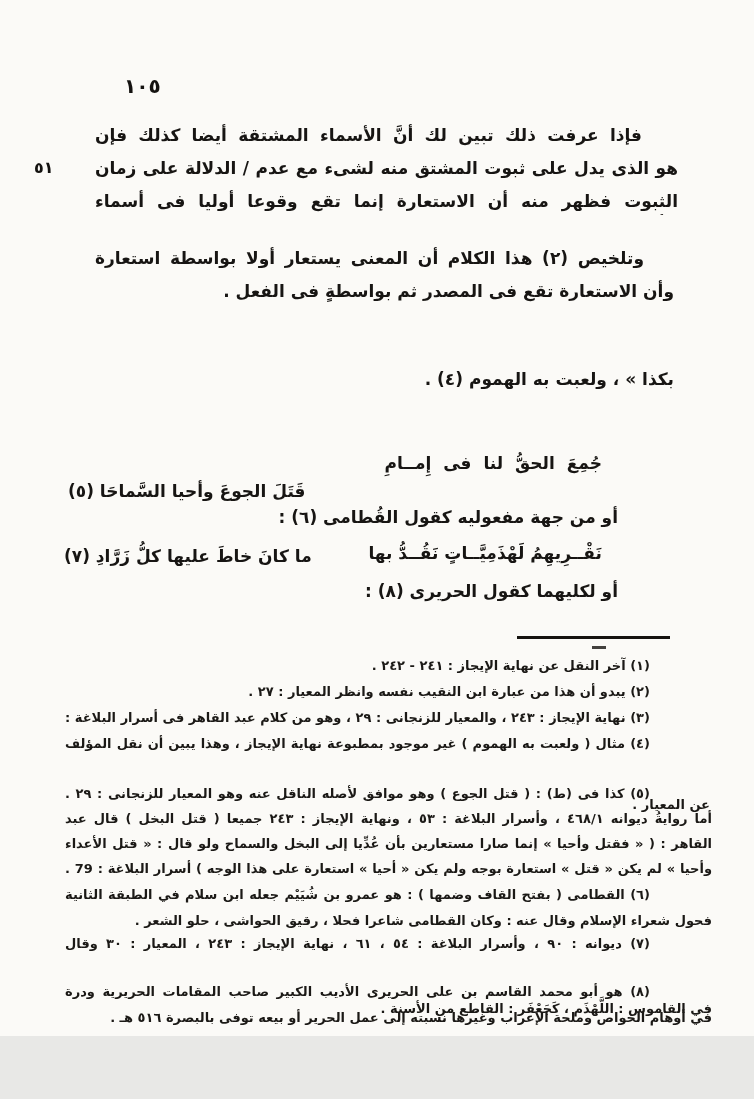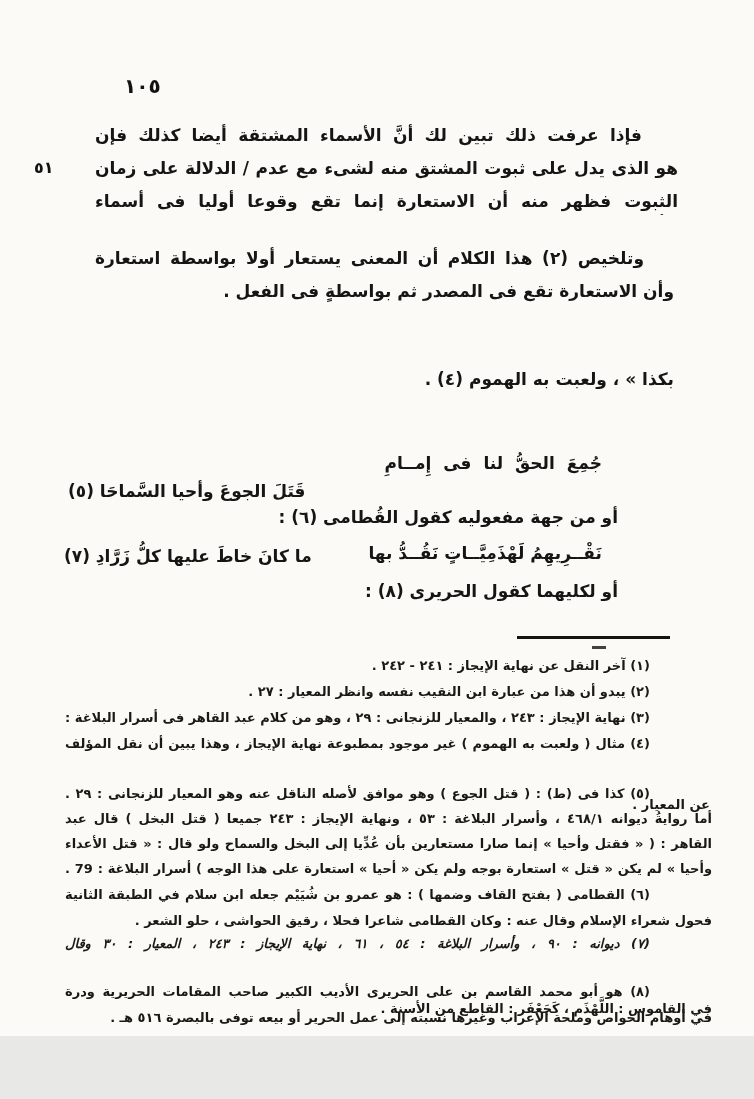--- a/index.html
+++ b/index.html
@@ -104,18 +104,18 @@
   <div class="fl" style="top:683px;right:104px;">(٢) يبدو أن هذا من عبارة ابن النقيب نفسه وانظر المعيار : ٢٧ .</div>
   <div class="fl fj" style="top:709px;right:104px;left:65px;">(٣) نهاية الإيجاز : ٢٤٣ ، والمعيار للزنجانى : ٢٩ ، وهو من كلام عبد القاهر فى أسرار البلاغة : ٥٣ .</div>
   <div class="fl fj" style="top:735px;right:104px;left:65px;">(٤) مثال ( ولعبت به الهموم ) غير موجود بمطبوعة نهاية الإيجاز ، وهذا يبين أن نقل المؤلف فى هذا الموضع</div>
   <div class="fl" style="top:761px;right:44px;margin-top:35px;">عن المعيار .</div>
   <div class="fl fj" style="top:785px;right:104px;left:65px;">(٥) كذا فى (ط) : ( قتل الجوع ) وهو موافق لأصله الناقل عنه وهو المعيار للزنجانى : ٢٩ .</div>
   <div class="fl fj" style="top:810px;right:42px;left:65px;">أما روايةُ ديوانه ٤٦٨/١ ، وأسرار البلاغة : ٥٣ ، ونهاية الإيجاز : ٢٤٣ جميعا ( قتل البخل ) قال عبد</div>
   <div class="fl fj" style="top:835px;right:42px;left:65px;">القاهر : ( « فقتل وأحيا » إنما صارا مستعارين بأن عُدِّيا إلى البخل والسماح ولو قال : « قتل الأعداء</div>
   <div class="fl fj" style="top:860px;right:42px;left:65px;">وأحيا » لم يكن « قتل » استعارة بوجه ولم يكن « أحيا » استعارة على هذا الوجه ) أسرار البلاغة : 79 .</div>
   <div class="fl fj" style="top:886px;right:104px;left:65px;">(٦) القطامى ( بفتح القاف وضمها ) : هو عمرو بن شُيَيْم جعله ابن سلام في الطبقة الثانية من</div>
   <div class="fl" style="top:912px;right:42px;">فحول شعراء الإسلام وقال عنه : وكان القطامى شاعرا فحلا ، رقيق الحواشى ، حلو الشعر .</div>
-  <div class="fl fj" style="top:935px;right:104px;left:65px;font-style:italic;">(٧) ديوانه : ٩٠ ، وأسرار البلاغة : ٥٤ ، ٦١ ، نهاية الإيجاز : ٢٤٣ ، المعيار : ٣٠ وقال</div>
+  <div class="fl fj" style="top:935px;right:104px;left:65px;">(٧) ديوانه : ٩٠ ، وأسرار البلاغة : ٥٤ ، ٦١ ، نهاية الإيجاز : ٢٤٣ ، المعيار : ٣٠ وقال</div>
   <div class="fl" style="top:960px;right:42px;margin-top:40px;">في القاموس : اللَّهْذَم ، كَجَعْفَر : القاطع من الأسنة .</div>
   <div class="fl fj" style="top:983px;right:104px;left:65px;">(٨) هو أبو محمد القاسم بن على الحريرى الأديب الكبير صاحب المقامات الحريرية ودرة الغواص</div>
   <div class="fl" style="top:1009px;right:42px;">في أوهام الخواص وملحة الإعراب وغيرها نسبته إلى عمل الحرير أو بيعه توفى بالبصرة ٥١٦ هـ .</div>
 
 </div>
 
 </body></html>

